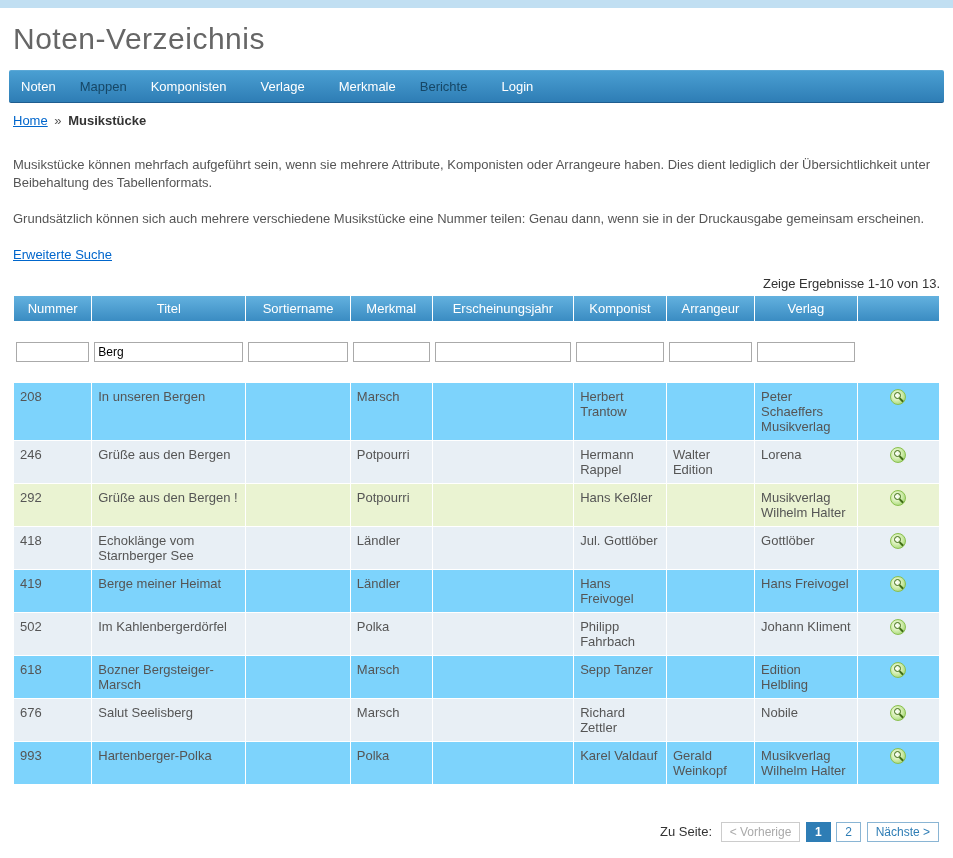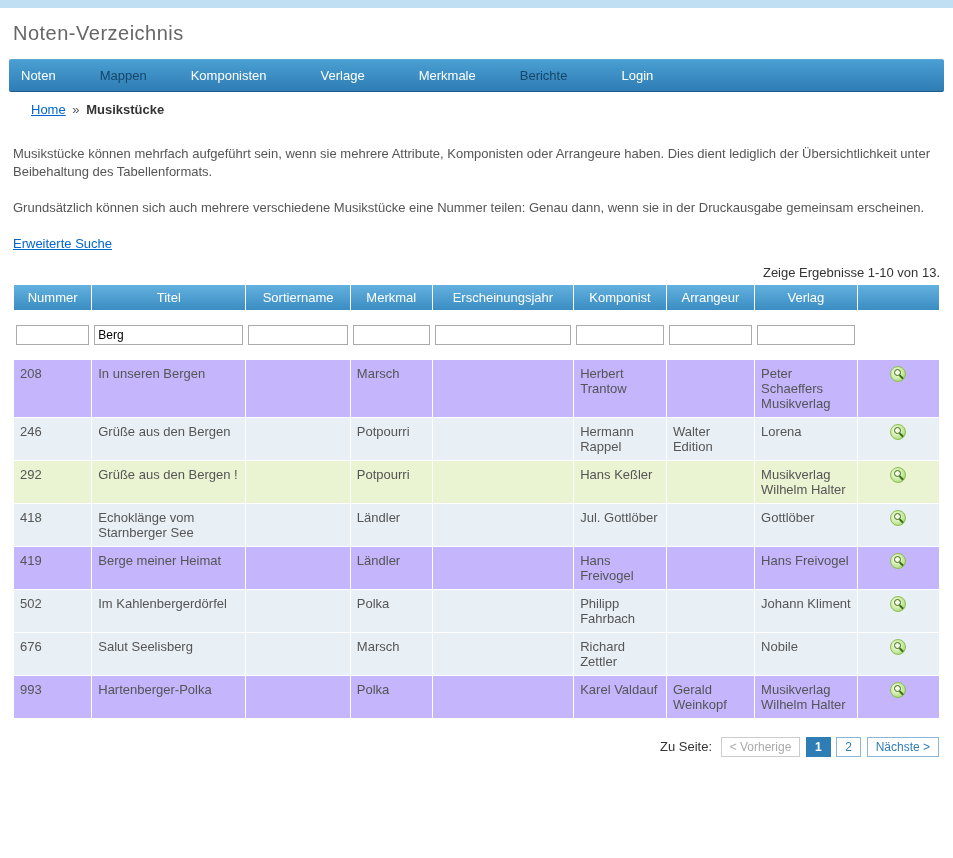--- a/index.html
+++ b/index.html
@@ -1,55 +1,55 @@
 <!DOCTYPE html>
 <html><head>
 <meta charset="utf-8">
 <style>
 * { box-sizing: border-box; margin: 0; padding: 0; }
 body { font-family: Arial, Helvetica, sans-serif; font-size: 13px; color: #333; background: #fff; }
 .top-strip { height: 8px; background: #c1dff2; }
 .container { max-width: 935px; margin: 0 auto; background: #fff; padding: 0; }
-.page-title { font-size: 20px; font-weight: normal; color: #666; padding: 14px 0 14px 4px; letter-spacing: 0.5px; }
+.page-title { font-size: 30px; font-weight: normal; color: #666; padding: 14px 0 14px 4px; letter-spacing: 0.5px; }
 .navbar { background: linear-gradient(#4a9fd2, #2e7db5); border-top: 1px solid #5ba8d6; border-bottom: 1px solid #1f5d8f; padding: 0; border-radius: 2px; }
-.navbar ul { list-style: none; display: flex; gap: 20px; }
+.navbar ul { list-style: none; display: flex; }
 .navbar li { padding: 8px 12px; font-size: 13px; color: #fff; cursor: pointer; }
 .navbar li.dark { color: #164766; }
-.breadcrumb { padding: 10px 4px; font-size: 13px; margin-left: 18px; }
+.breadcrumb { padding: 10px 4px; font-size: 13px; }
 .breadcrumb a { color: #0066cc; text-decoration: underline; }
 .breadcrumb .sep { color: #555; margin: 0 3px; }
 .breadcrumb .current { font-weight: bold; color: #333; }
 .content { padding: 0 4px; }
 .intro-text { color: #555; line-height: 1.4; margin: 18px 0; }
 .adv-search { color: #0066cc; text-decoration: underline; cursor: pointer; display: inline-block; margin-bottom: 14px; }
 .result-count { text-align: right; color: #333; margin-bottom: 4px; }
 table.grid { width: 100%; border-collapse: separate; border-spacing: 1px; background: #fff; }
 table.grid th { background: linear-gradient(#63b1df, #3a8cc2); color: #fff; font-weight: normal; padding: 5px 6px; font-size: 13px; text-align: center; white-space: nowrap; }
 table.grid td { padding: 6px 6px; vertical-align: top; color: #555; font-size: 13px; }
 table.grid tbody tr.odd { background: #e8eff5; }
-table.grid tbody tr.even { background: #c4b5fd; }
+table.grid tbody tr.even { background: #7dd3fc; }
 table.grid tbody tr.hl { background: #eaf3d2; }
-table.grid tbody tr.filter td { background: #fff; padding: 14px 2px; }
+table.grid tbody tr.filter td { background: #fff; padding: 20px 2px; }
 table.grid tbody tr.filter input { width: 100%; border: 1px solid #aaa; padding: 2px 3px; font-size: 12px; }
 .col-nummer { width: 58px; }
 .col-titel { width: 115px; }
 .col-sort { width: 75px; }
 .col-merkmal { width: 58px; }
 .col-jahr { width: 108px; }
 .col-komp { width: 66px; }
 .col-arr { width: 64px; }
 .col-verlag { width: 70px; }
 .col-action { width: 65px; text-align: center; }
 .action-icon { display: inline-block; width: 16px; height: 16px; background: radial-gradient(circle at 40% 40%, #fff 0%, #d8f0b6 40%, #a6d977 80%); border-radius: 50%; border: 1px solid #8ac04e; position: relative; cursor: pointer; }
 .action-icon::after { content: ""; position: absolute; width: 5px; height: 5px; border: 1.5px solid #3e6b15; border-radius: 50%; top: 2.5px; left: 2.5px; }
 .action-icon::before { content: ""; position: absolute; width: 5px; height: 1.5px; background: #3e6b15; top: 9px; left: 8px; transform: rotate(45deg); }
 .pagination { text-align: right; margin: 18px 0 30px 0; font-size: 13px; }
 .pagination .label { color: #333; margin-right: 4px; }
 .pagination .pbtn { display: inline-block; border: 1px solid #8ab5d4; padding: 2px 8px; margin: 0 1px; color: #2e7db5; font-size: 12px; cursor: pointer; }
-.pagination .pbtn.disabled { color: #aaa; border-color: #ccc; cursor: default; }
+.pagination .pbtn.disabled { color: #aaa; border-color: #ccc; cursor: default; margin-top: 19px; }
 .pagination .pbtn.active { background: #2e7db5; color: #fff; border-color: #2e7db5; font-weight: bold; }
 </style>
 </head>
 <body>
 
 <div class="top-strip"></div>
 <div class="container">
   <h1 class="page-title">Noten-Verzeichnis</h1>
 
   <nav class="navbar">
@@ -162,20 +162,31 @@
             <td>502</td>
             <td>Im Kahlenbergerdörfel</td>
             <td></td>
             <td>Polka</td>
             <td></td>
             <td>Philipp Fahrbach</td>
             <td></td>
             <td>Johann Kliment</td>
             <td class="col-action" style="text-align: center;"><span class="action-icon"></span></td>
           </tr>
+          <tr class="even">
+            <td>618</td>
+            <td>Bozner Bergsteiger-Marsch</td>
+            <td></td>
+            <td>Marsch</td>
+            <td></td>
+            <td>Sepp Tanzer</td>
+            <td></td>
+            <td>Edition Helbling</td>
+            <td class="col-action" style="text-align: center;"><span class="action-icon"></span></td>
+          </tr>
           <tr class="odd">
             <td>676</td>
             <td>Salut Seelisberg</td>
             <td></td>
             <td>Marsch</td>
             <td></td>
             <td>Richard Zettler</td>
             <td></td>
             <td>Nobile</td>
             <td class="col-action" style="text-align: center;"><span class="action-icon"></span></td>

